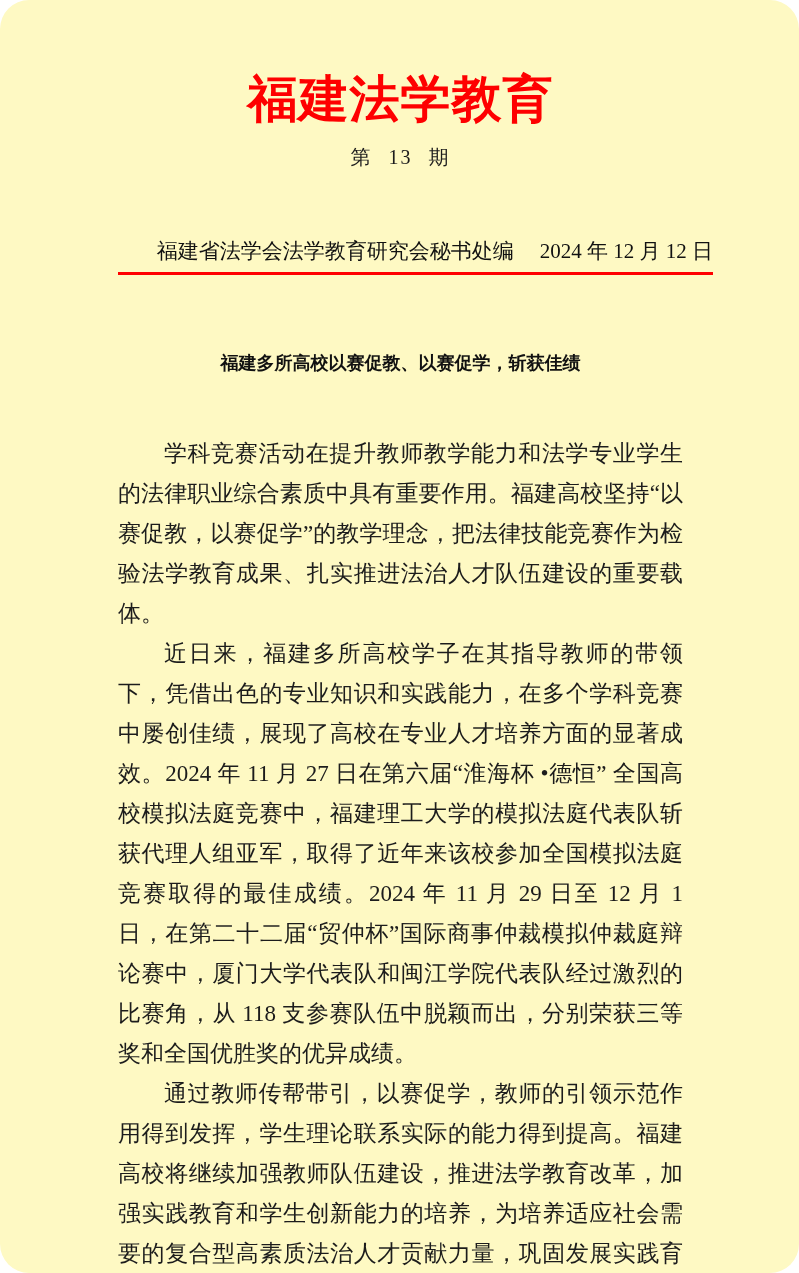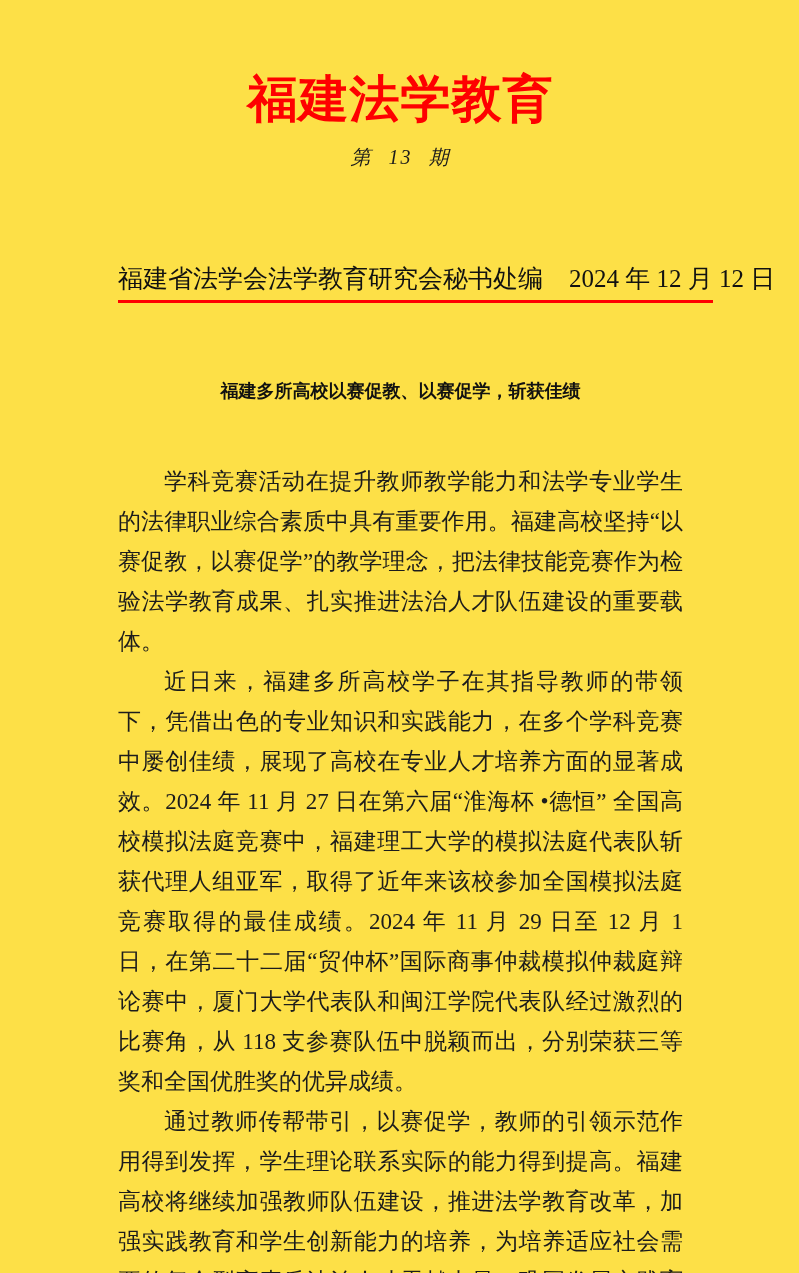--- a/index.html
+++ b/index.html
@@ -7,48 +7,48 @@
   body {
     width: 799px;
     height: 1273px;
     overflow: hidden;
     font-family: "Liberation Serif", "DejaVu Serif", serif;
     color: #1c1c1c;
   }
   .page {
     width: 799px;
     height: 1273px;
-    background: #fde047;
+    background: #fef9c3;
     padding: 70px 116px 0 118px;
+    border-radius: 29px;
   }
   
   .masthead { text-align: center; }
   .masthead-title {
     font-family: "Liberation Sans", "DejaVu Sans", sans-serif;
     font-weight: bold;
     font-size: 50px;
     line-height: 58px;
     color: #fe0000;
     letter-spacing: 1px;
   }
   .issue-line {
     margin-top: 16px;
     font-size: 20px;
     line-height: 26px;
     color: #1c1c1c;
     letter-spacing: 2px;
     word-spacing: 9px;
-    font-style: italic;
   }
   
   .editor-row {
-    margin-top: 96px;
+    margin-top: 68px;
     width: 595px;
-    text-align: left;
-    font-size: 25px;
+    text-align: right;
+    font-size: 21px;
     line-height: 26px;
     color: #111111;
     white-space: nowrap;
   }
   .editor-row .date { margin-left: 26px; }
   .red-rule {
     margin-top: 8px;
     width: 595px;
     height: 3px;
     background: #ff0000;

